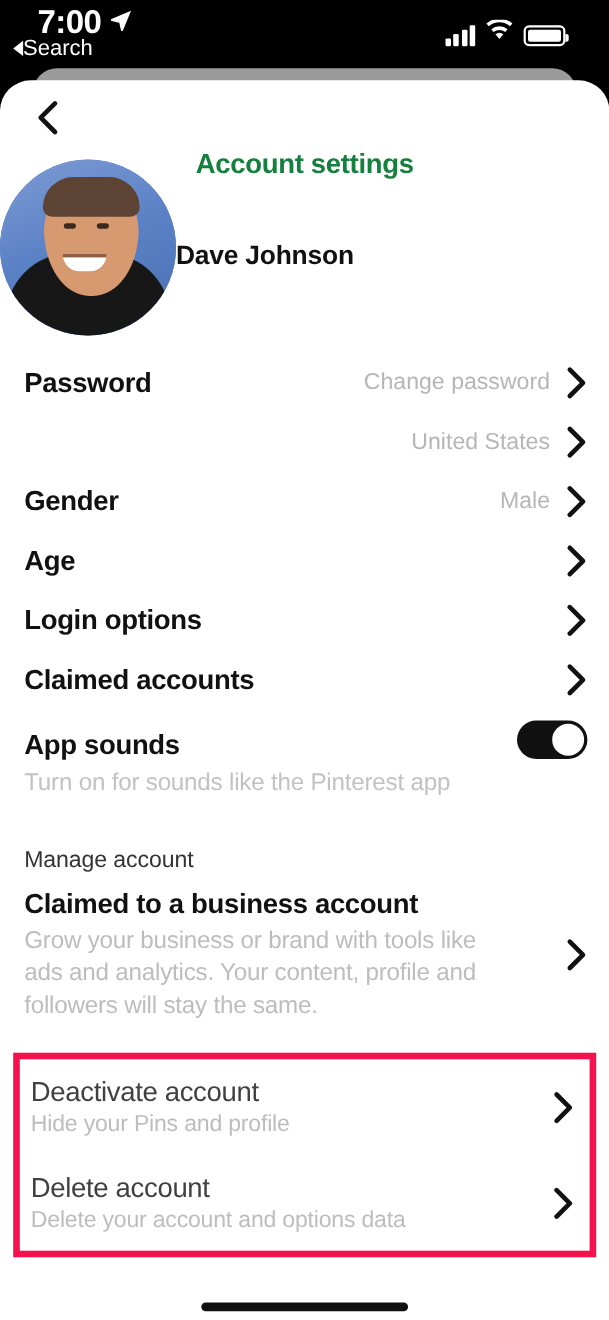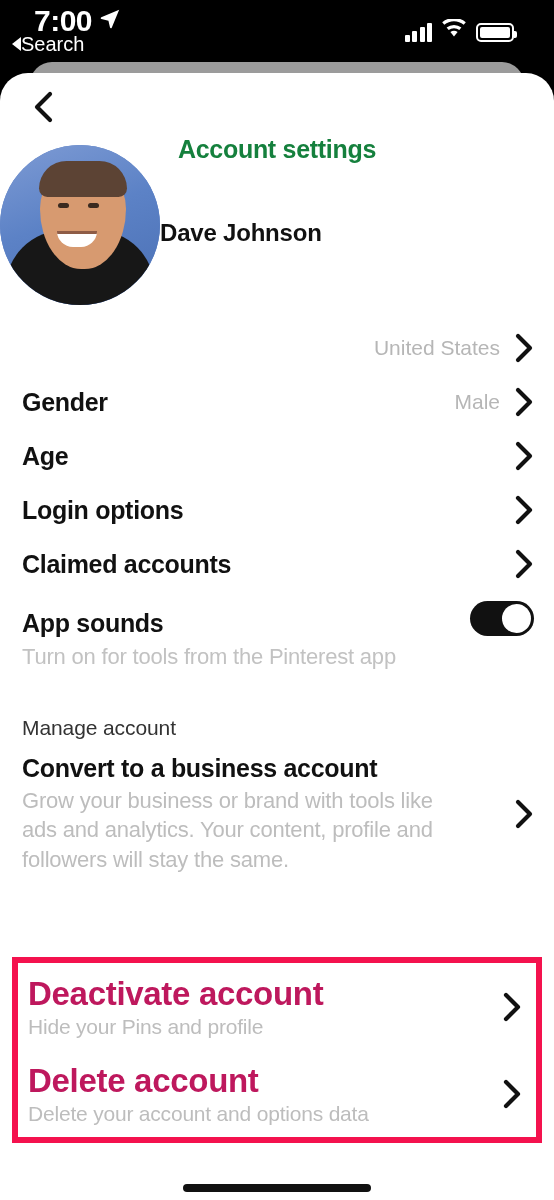--- a/index.html
+++ b/index.html
@@ -342,23 +342,23 @@
     background: #ffffff;
   }
   .danger-row {
     display: flex;
     align-items: center;
     padding: 0 14px 0 10px;
     height: 50%;
   }
   .danger-text { flex: 1; }
   .danger-title {
-    font-size: 33px;
-    font-weight: bold;
-    color: #be185d;
+    font-size: 25px;
+    font-weight: normal;
+    color: #404040;
     letter-spacing: -0.3px;
   }
   .danger-sub {
     font-size: 21px;
     color: #bdbdbd;
     margin-top: 2px;
     letter-spacing: -0.2px;
   }
 
   
@@ -435,20 +435,30 @@
         <span class="av-hair"></span>
         <span class="av-eye l"></span>
         <span class="av-eye r"></span>
         <span class="av-smile"></span>
       </div>
       <div id="profile-name">Dave Johnson</div>
     </div>
 
     <div id="rows">
         <div class="row">
+          <span class="row-label">Password</span>
+          <span class="row-spacer"></span>
+          <span class="row-value">Change password</span>
+          <span class="chev">
+            <svg width="20" height="30" viewBox="0 0 20 30">
+              <path d="M4 3l12 12L4 27" stroke="#111" stroke-width="4.2" fill="none" stroke-linecap="round" stroke-linejoin="round"></path>
+            </svg>
+          </span>
+        </div>
+        <div class="row">
           <span class="row-spacer"></span>
           <span class="row-value">United States</span>
           <span class="chev">
             <svg width="20" height="30" viewBox="0 0 20 30">
               <path d="M4 3l12 12L4 27" stroke="#111" stroke-width="4.2" fill="none" stroke-linecap="round" stroke-linejoin="round"></path>
             </svg>
           </span>
         </div>
         <div class="row">
           <span class="row-label">Gender</span>
@@ -489,28 +499,28 @@
         </div>
       </div>
 
     <div id="app-sounds">
       <div id="app-sounds-head">
         <span id="app-sounds-title">App sounds</span>
         <span id="toggle">
           <span class="knob"></span>
         </span>
       </div>
-      <div id="app-sounds-sub">Turn on for tools from the Pinterest app</div>
+      <div id="app-sounds-sub">Turn on for sounds like the Pinterest app</div>
     </div>
 
     <div id="manage-head">Manage account</div>
 
     <div id="convert-row">
       <div id="convert-text">
-        <div id="convert-title">Convert to a business account</div>
+        <div id="convert-title">Claimed to a business account</div>
         <div id="convert-sub">Grow your business or brand with tools like ads and analytics. Your content, profile and followers will stay the same.</div>
       </div>
       <span class="chev">
         <svg width="20" height="30" viewBox="0 0 20 30">
           <path d="M4 3l12 12L4 27" stroke="#111" stroke-width="4.2" fill="none" stroke-linecap="round" stroke-linejoin="round"></path>
         </svg>
       </span>
     </div>
 
     <div id="danger-box" style="border-color: rgb(244, 18, 78);">

